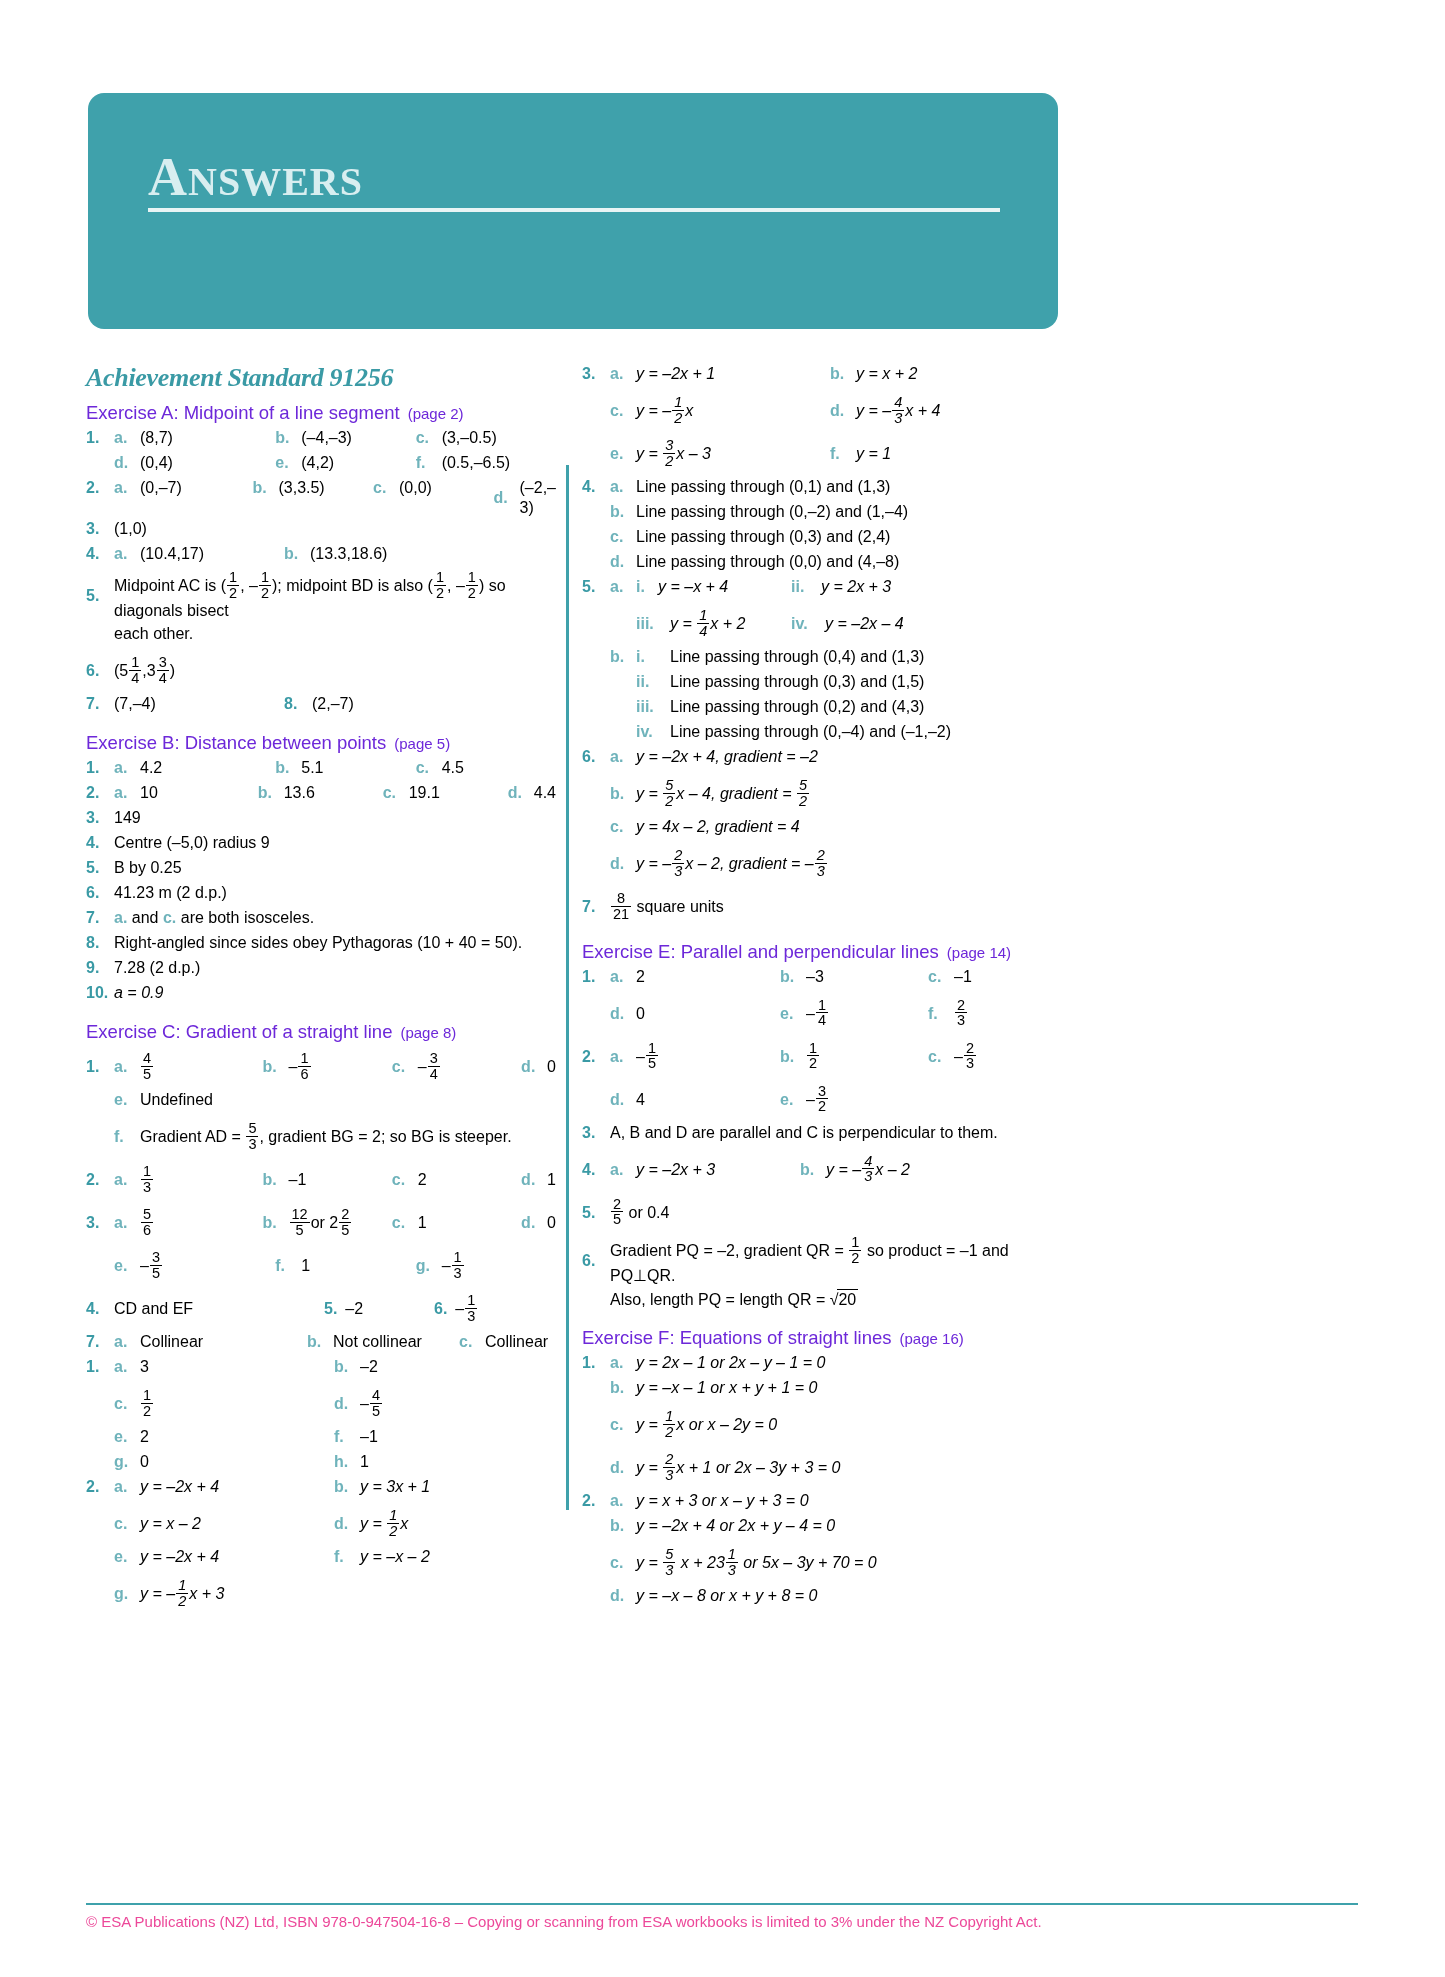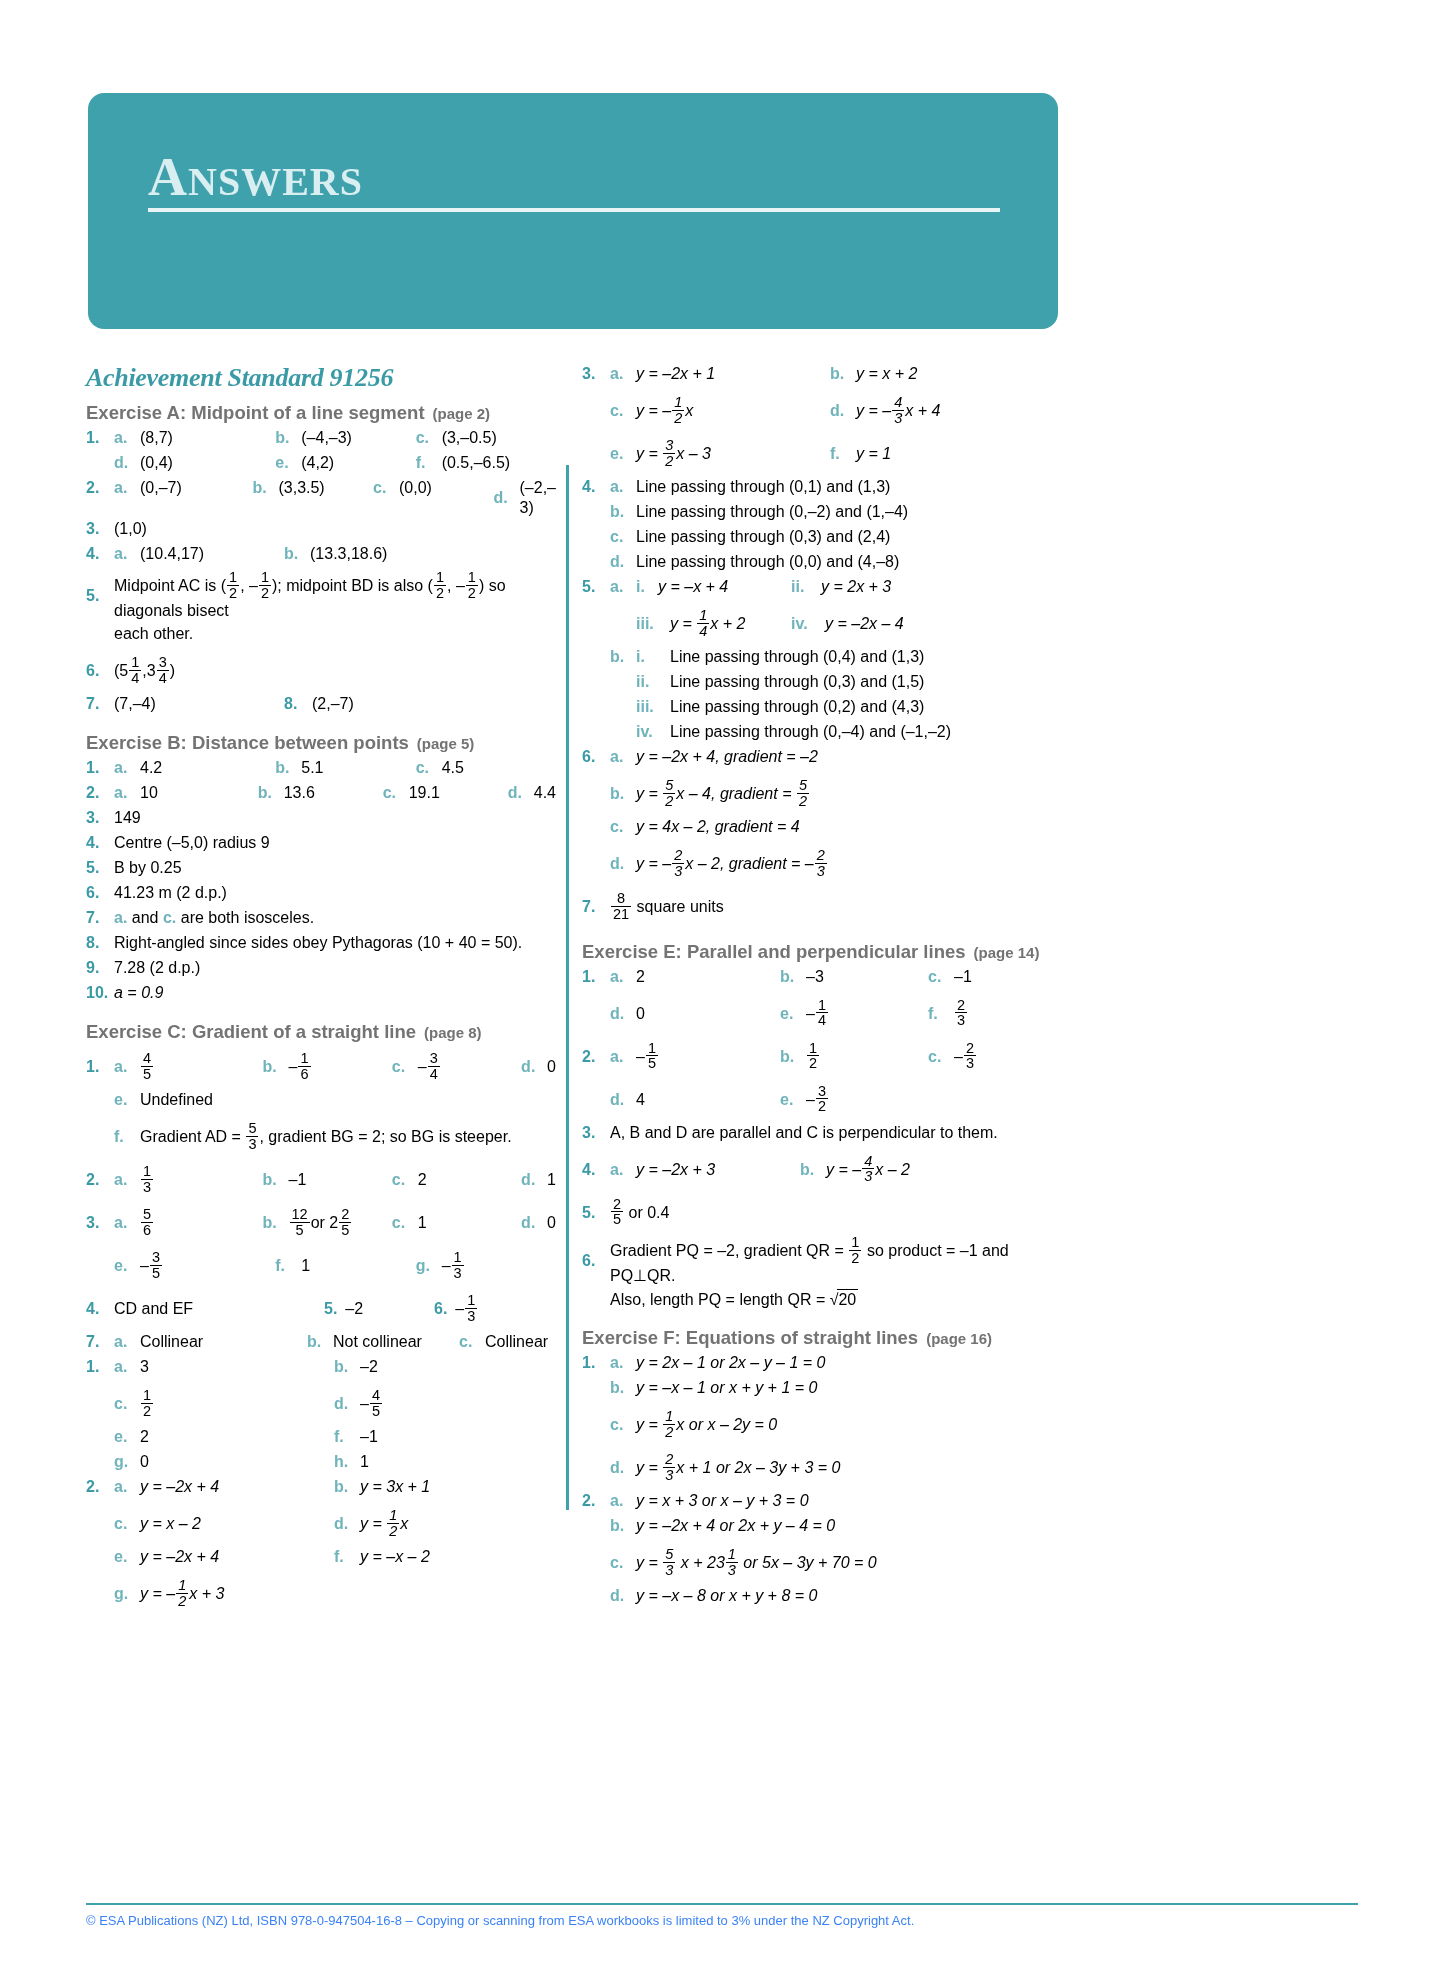--- a/index.html
+++ b/index.html
@@ -40,21 +40,21 @@
   }
 
   
   .as-title{
     font-family:"Liberation Serif", serif;
     font-style:italic;font-weight:bold;
     font-size:26px;color:#3a9aa5;
     margin:0 0 9px 0;letter-spacing:-0.3px;
   }
   .ex-head{
-    font-size:18.5px;font-weight:bold;color:#737373;
+    font-size:18.5px;font-weight:normal;color:#6d28d9;
     margin:14px 0 4px 0;line-height:1.18;
   }
   .ex-head.first{margin-top:0;}
   .ex-head .page-ref{font-size:15px;margin-left:8px;}
   .ex-head .l2{display:block;text-align:center;}
 
   .row{
     display:flex;align-items:flex-start;
     font-size:16px;line-height:1.25;
     margin:1px 0;min-height:24px;
@@ -94,21 +94,21 @@
   .neg{vertical-align:middle;}
   .sq{display:inline-block;border-top:1.4px solid #000;padding:0 2px 0 1px;margin-left:-1px;}
 
   
   .footer-rule{
     position:absolute;left:86px;top:1903px;width:1272px;height:1.6px;
     background:#3fa1ab;
   }
   .footer{
     position:absolute;left:86px;top:1913px;width:1280px;
-    font-size:13px;color:#3b82f6;
+    font-size:15px;color:#ec4899;
   }
 </style>
 </head>
 <body>
 
 <div class="page">
 
   <div class="banner"></div>
   <div class="banner-title"><span class="cap">A</span><span>NSWERS</span></div>
   <div class="banner-rule"></div>

